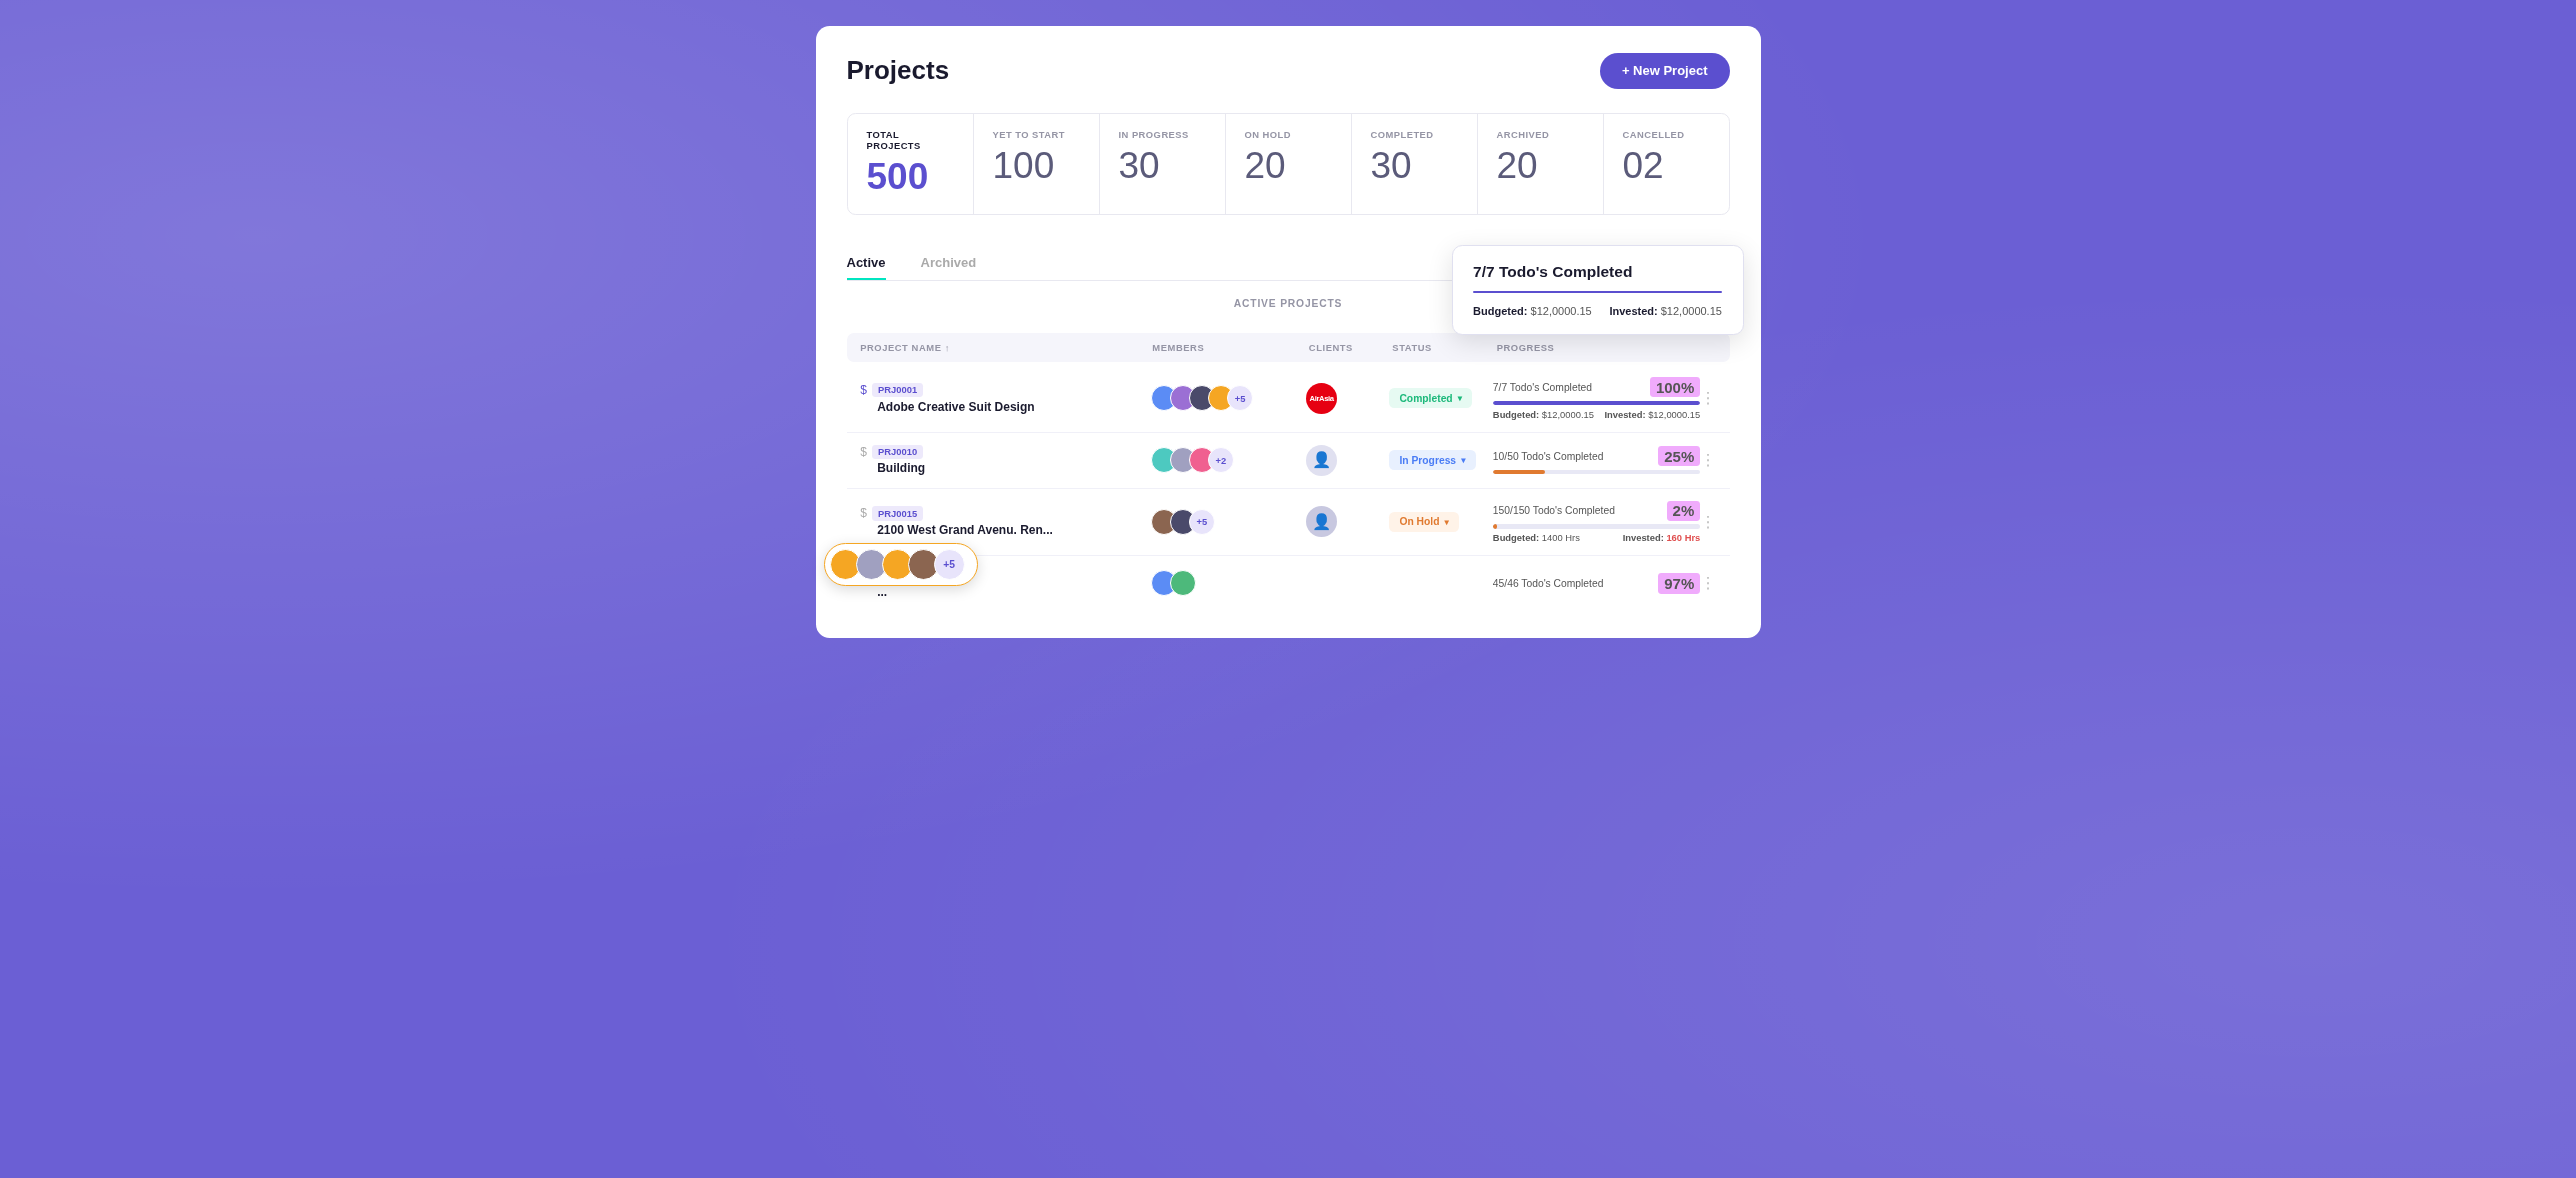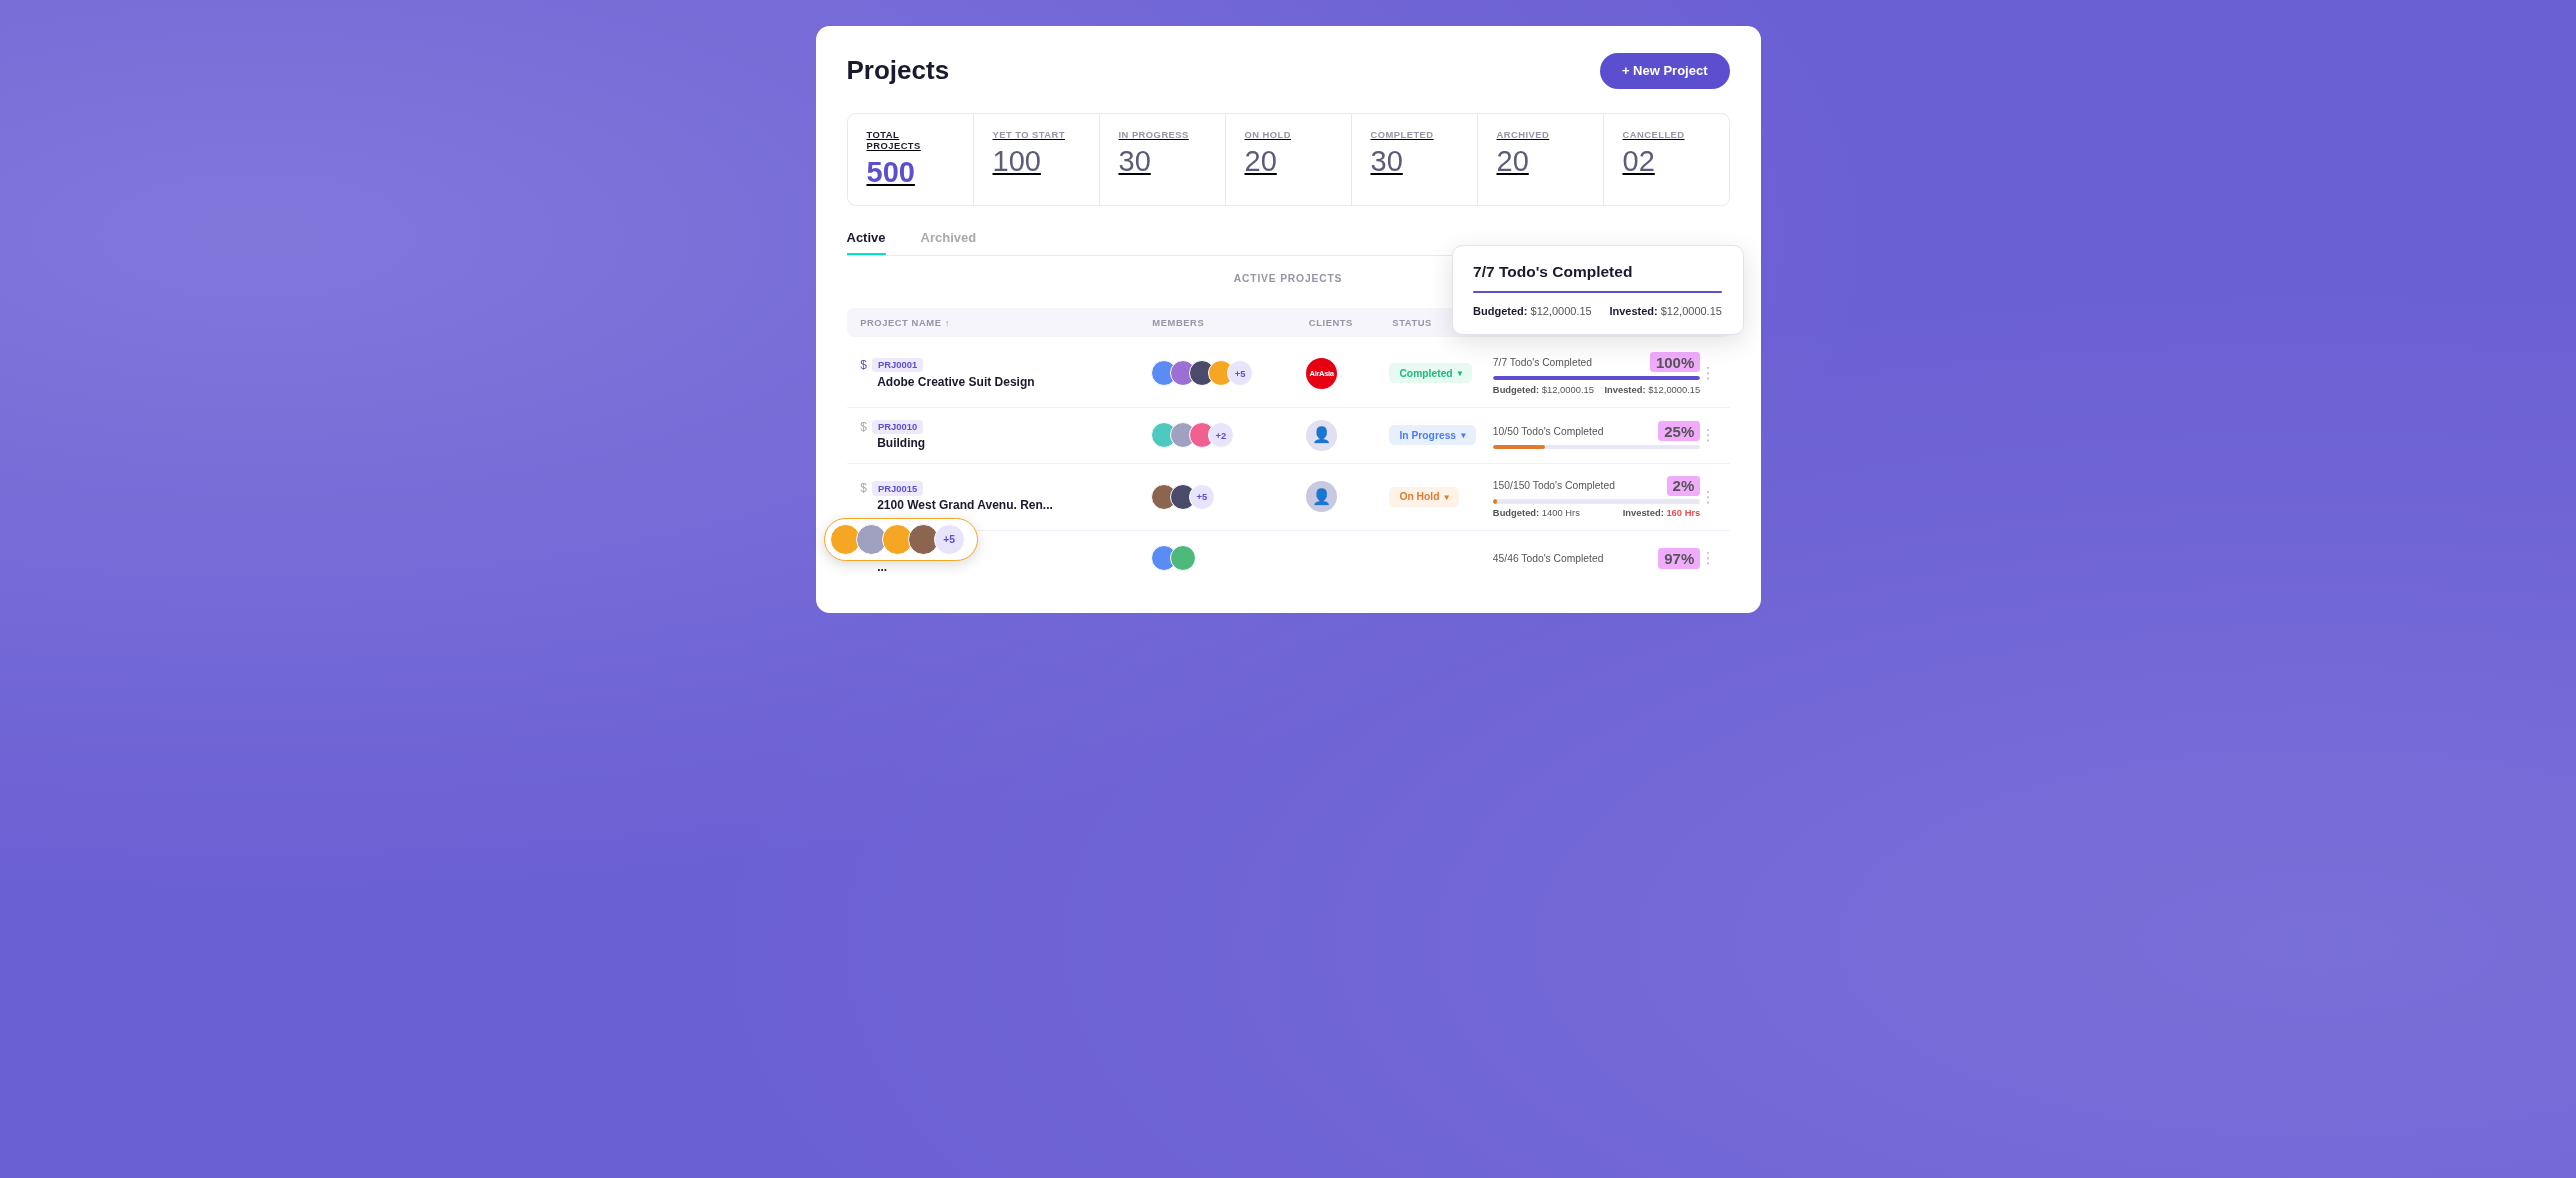--- a/index.html
+++ b/index.html
@@ -53,39 +53,38 @@
       cursor: pointer;
       display: flex;
       align-items: center;
       gap: 6.9px;
     }
     .stats-row {
       display: flex;
       border: 0.9px solid #e8e8f0;
       border-radius: 8.6px;
       overflow: hidden;
-      margin-bottom: 24px;
-      text-decoration: underline;
+      margin-bottom: 40px;
     }
     .stat-item {
       flex: 1;
       padding: 15.5px 19px;
       border-right: 0.9px solid #e8e8f0;
     }
     .stat-item:last-child { border-right: none; }
     .stat-label {
       font-size: 9.4px;
       font-weight: 700;
       color: #9595a5;
       letter-spacing: 0.05em;
       text-transform: uppercase;
       margin-bottom: 5.2px;
     }
     .stat-value {
-      font-size: 29px;
+      font-size: 37px;
       font-weight: 400;
       color: #5b5b7a;
     }
     .stat-item.total .stat-value {
       color: #5b4fcf;
       font-weight: 700;
     }
     .stat-item.total .stat-label { color: #1a1a2e; }
     .tabs-row {
       display: flex;

